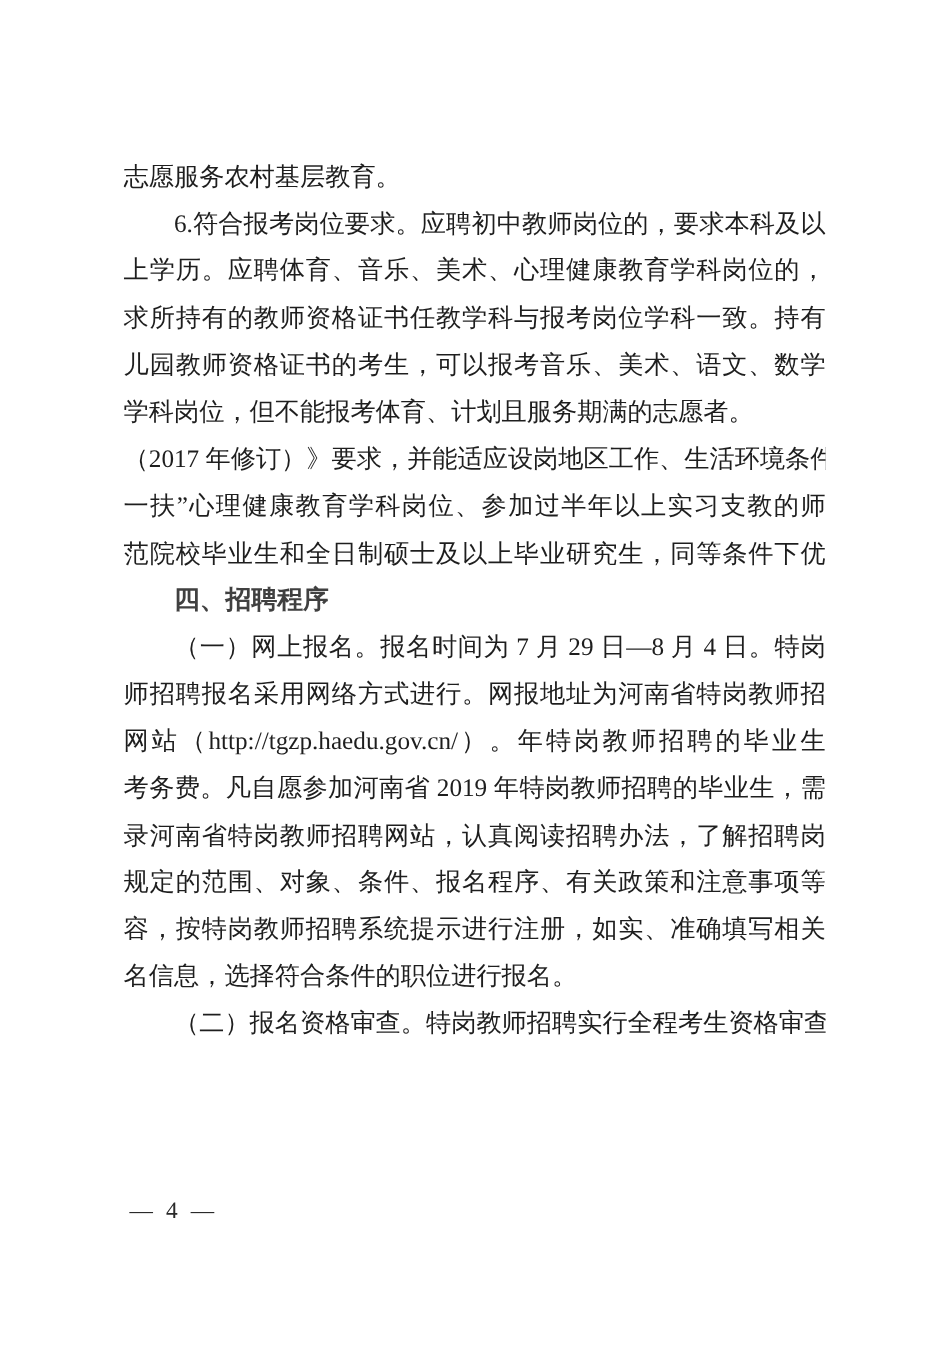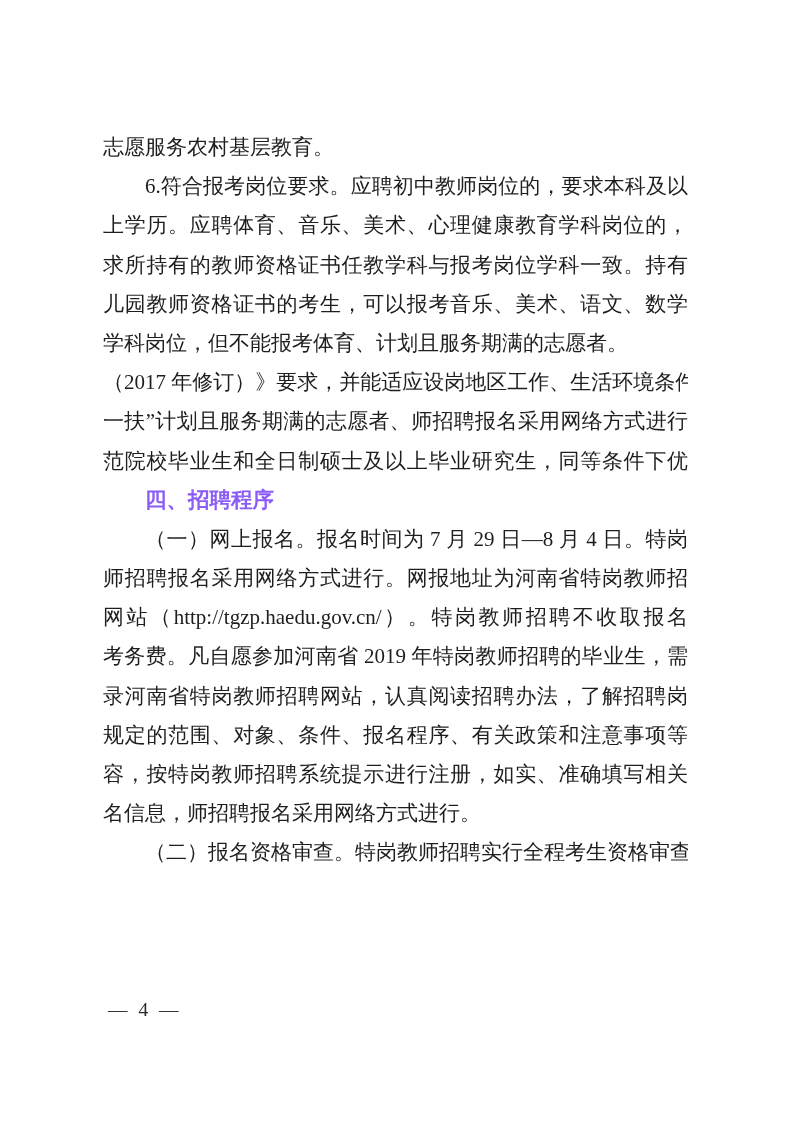--- a/index.html
+++ b/index.html
@@ -38,21 +38,21 @@
     text-align-last: justify;
     text-justify: inter-character;
   }
   
   .line.indent { padding-left: 42px; }
   
   .para.heading .line {
     font-family: "Liberation Sans", "DejaVu Sans", sans-serif;
     font-weight: 700;
     font-size: 21.5px;
-    color: #8b5cf6;
+    color: #404040;
   }
   .footer {
     position: absolute;
     left: 108px;
     top: 995px;
     height: 30px;
     line-height: 30px;
     font-size: 19.5px;
     letter-spacing: 3px;
     color: #2a2a2a;
@@ -71,34 +71,34 @@
         <div class="line indent fill">6.符合报考岗位要求。应聘初中教师岗位的，要求本科及以</div>
         <div class="line fill">上学历。应聘体育、音乐、美术、心理健康教育学科岗位的，要</div>
         <div class="line fill">求所持有的教师资格证书任教学科与报考岗位学科一致。持有幼</div>
         <div class="line fill">儿园教师资格证书的考生，可以报考音乐、美术、语文、数学等</div>
         <div class="line">学科岗位，但不能报考体育、计划且服务期满的志愿者。</div>
       </div>
       <div class="para">
         <div class="line">（2017 年修订）》要求，并能适应设岗地区工作、生活环境条件。</div>
       </div>
       <div class="para">
-        <div class="line fill">一扶”计划且服务期满的志愿者、师招聘报名采用网络方式进行</div>
+        <div class="line fill">一扶”心理健康教育学科岗位、参加过半年以上实习支教的师</div>
         <div class="line fill">范院校毕业生和全日制硕士及以上毕业研究生，同等条件下优先</div>
       </div>
       <div class="para heading">
         <div class="line indent">四、招聘程序</div>
       </div>
       <div class="para">
         <div class="line indent fill">（一）网上报名。报名时间为 7 月 29 日—8 月 4 日。特岗教</div>
         <div class="line fill">师招聘报名采用网络方式进行。网报地址为河南省特岗教师招聘</div>
-        <div class="line fill">网站（http://tgzp.haedu.gov.cn/）。特岗教师招聘不收取报名</div>
+        <div class="line fill">网站（http://tgzp.haedu.gov.cn/）。年特岗教师招聘的毕业生</div>
         <div class="line fill">考务费。凡自愿参加河南省 2019 年特岗教师招聘的毕业生，需登</div>
         <div class="line fill">录河南省特岗教师招聘网站，认真阅读招聘办法，了解招聘岗位</div>
         <div class="line fill">规定的范围、对象、条件、报名程序、有关政策和注意事项等内</div>
         <div class="line fill">容，按特岗教师招聘系统提示进行注册，如实、准确填写相关报</div>
-        <div class="line">名信息，师招聘报名采用网络方式进行。</div>
+        <div class="line">名信息，选择符合条件的职位进行报名。</div>
       </div>
       <div class="para">
         <div class="line indent">（二）报名资格审查。特岗教师招聘实行全程考生资格审查。</div>
       </div>
     </div>
   <div class="footer">— 4 —</div>
 </div>
 
 </body></html>

